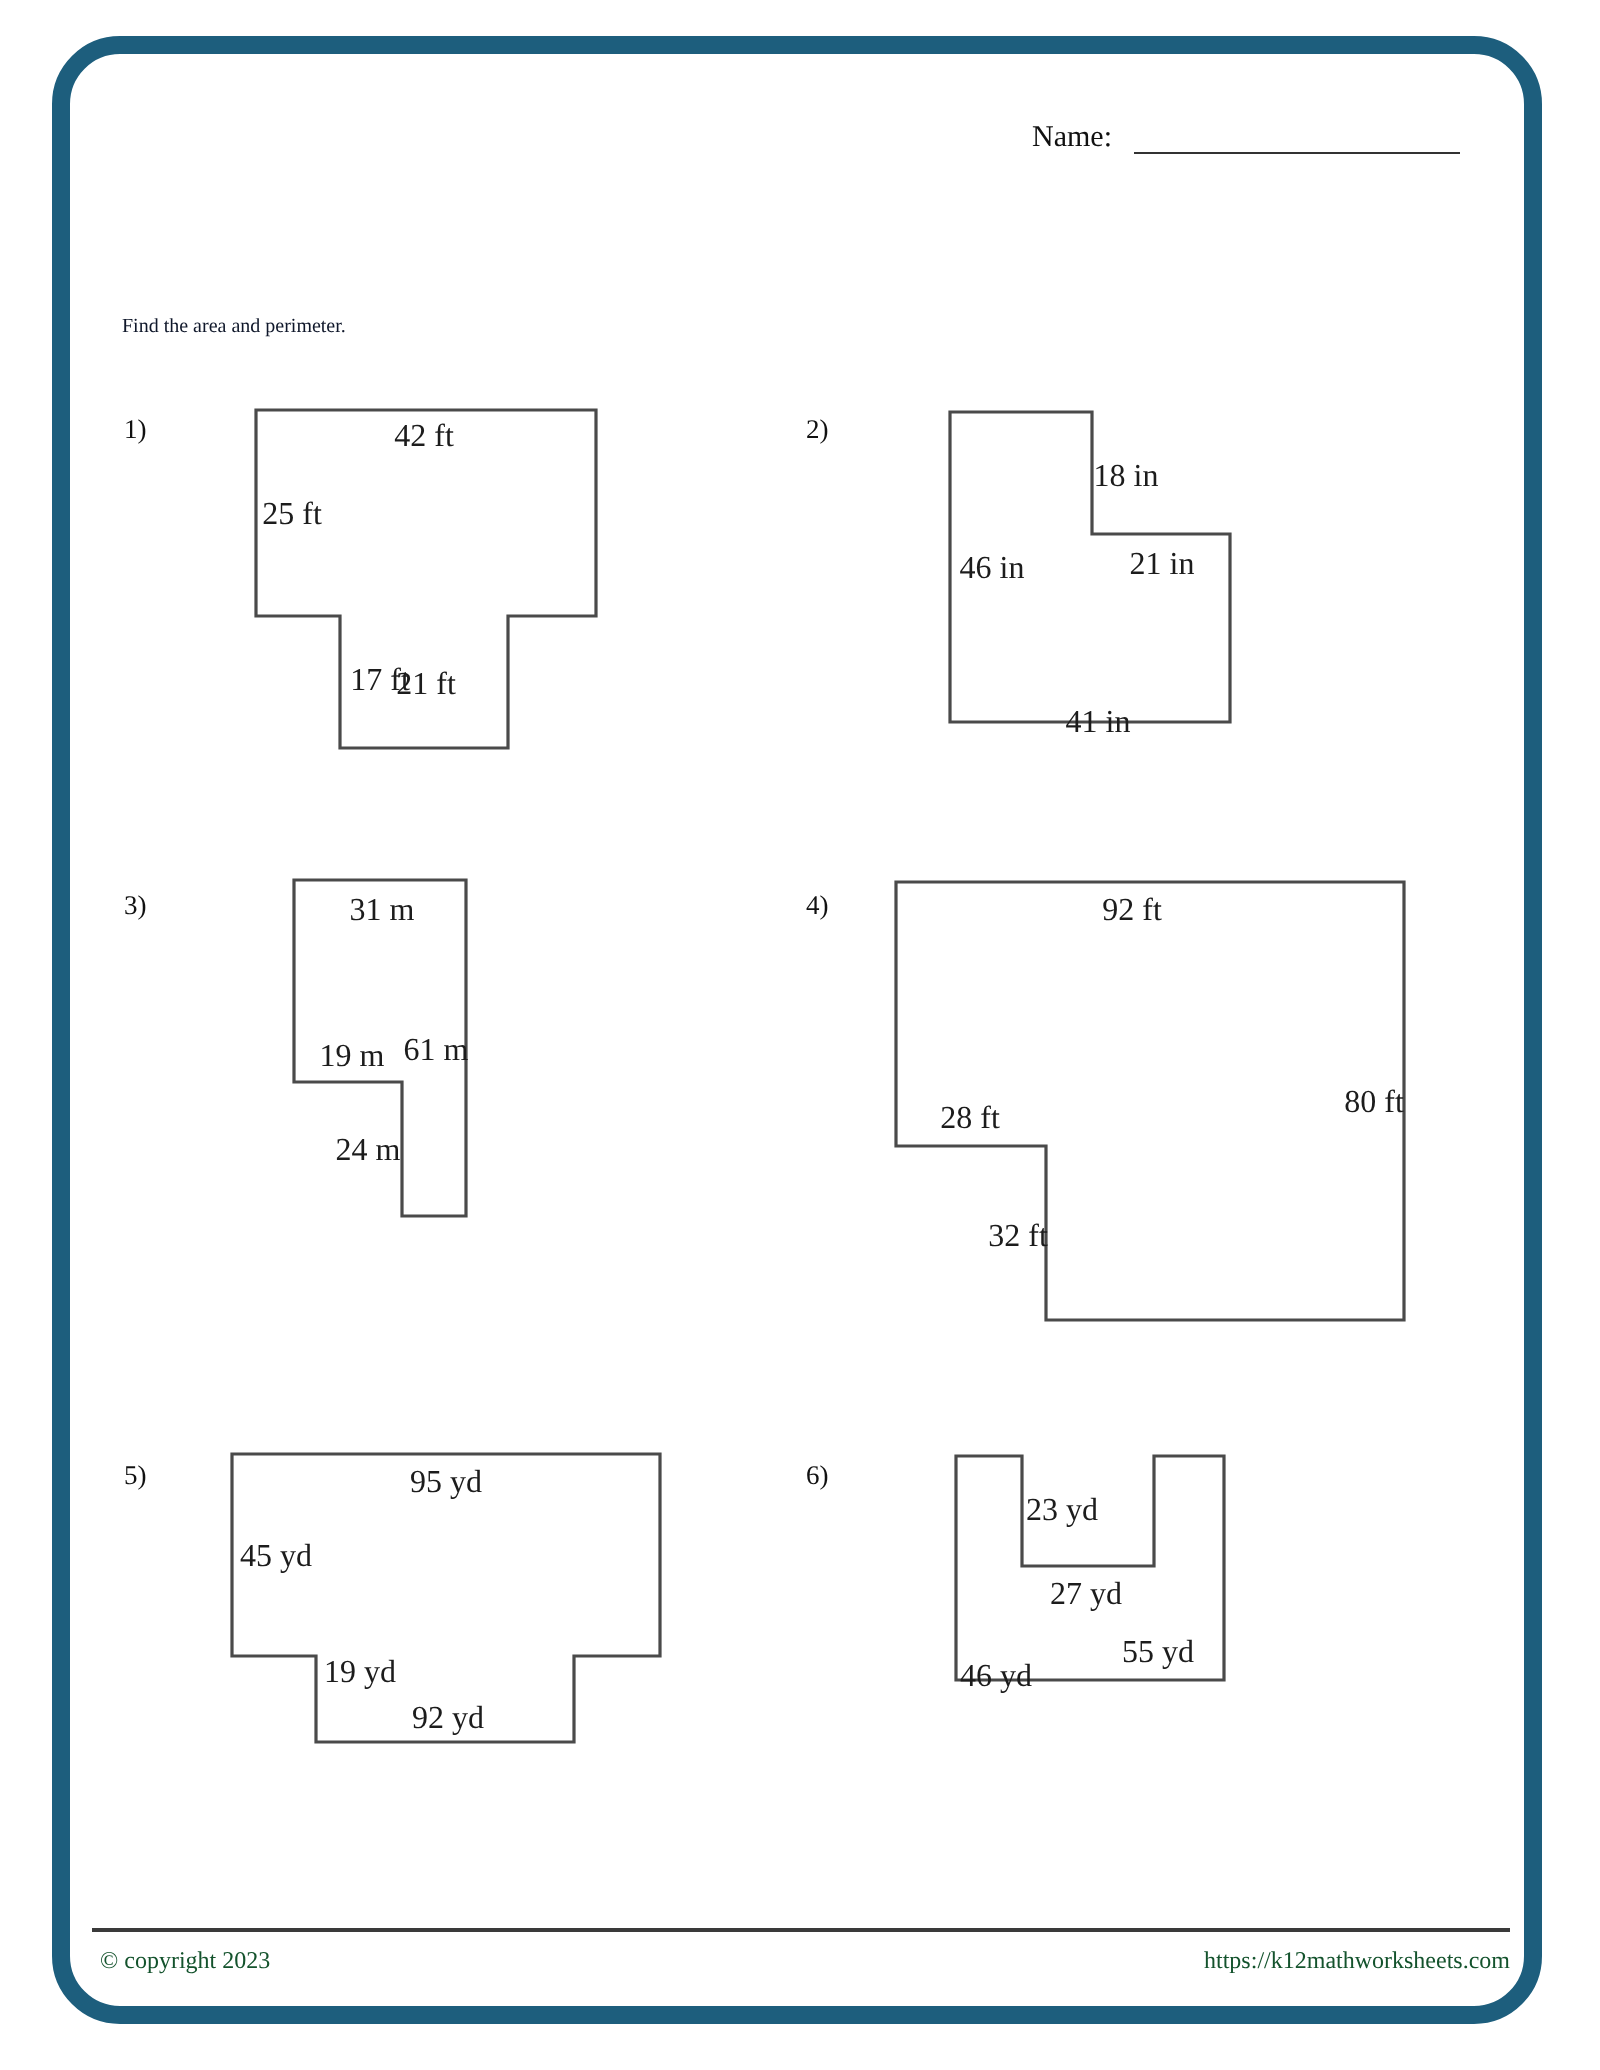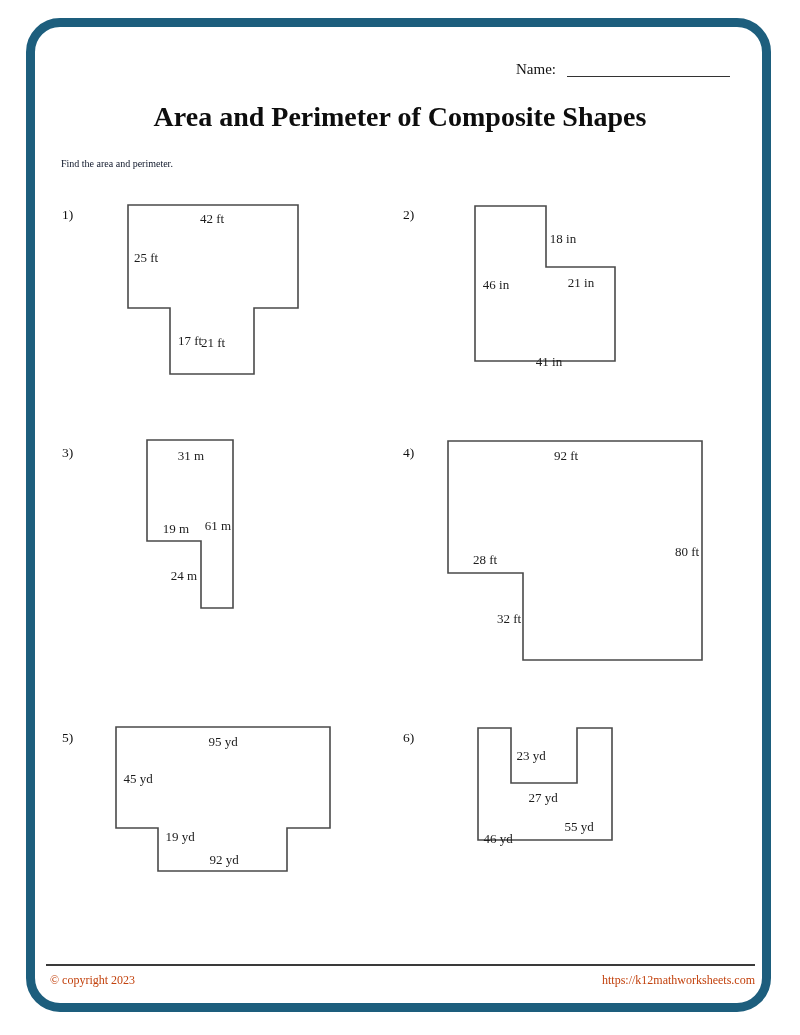--- a/index.html
+++ b/index.html
@@ -28,44 +28,43 @@
   }
   #title {
     position: absolute; left: 0; top: 101px; width: 800px;
     text-align: center; font-size: 28px; font-weight: 700; color: #0d0d0d;
     letter-spacing: 0px;
   }
   #instructions { position: absolute; left: 61px; top: 158px; font-size: 10px; color: #0f172a; }
   .prob-num { position: absolute; font-size: 13.5px; color: #111; }
   .dim-label {
     position: absolute; transform: translate(-50%, -50%);
-    font-size: 13px; color: #1c1c1c; white-space: nowrap; background: transparent;
+    font-size: 16px; color: #1c1c1c; white-space: nowrap; background: transparent;
   }
   #shapes-svg { position: absolute; left: 0; top: 0; pointer-events: none; }
   #shapes-svg polygon { fill: none; stroke: #4a4a4a; stroke-width: 1.6; stroke-linejoin: miter; }
   #footer-line {
     position: absolute; left: 46px; top: 964px;
     width: 709px; height: 1.5px; background: #3a3a3a;
   }
-  .footer-text { position: absolute; top: 973px; font-size: 12px; color: #c2410c; }
+  .footer-text { position: absolute; top: 973px; font-size: 12px; color: #14532d; }
   #footer-left { left: 50px; }
   #footer-center { left: 0; width: 800px; text-align: center; }
   #footer-right { right: 45px; }
 </style>
 </head>
 <body>
 
 <div id="page">
 
   <div id="frame"></div>
 
   <div id="name-row">Name:</div>
   <div id="name-line"></div>
 
-  <div id="title">Area and Perimeter of Composite Shapes</div>
   <div id="instructions">Find the area and perimeter.</div>
 
   <svg id="shapes-svg" width="800" height="1035" viewBox="0 0 800 1035">
     <polygon points="128,205 298,205 298,308 254,308 254,374 170,374 170,308 128,308"></polygon>
     <polygon points="475,206 546,206 546,267 615,267 615,361 475,361"></polygon>
     <polygon points="147,440 233,440 233,608 201,608 201,541 147,541"></polygon>
     <polygon points="448,441 702,441 702,660 523,660 523,573 448,573"></polygon>
     <polygon points="116,727 330,727 330,828 287,828 287,871 158,871 158,828 116,828"></polygon>
     <polygon points="478,728 511,728 511,783 577,783 577,728 612,728 612,840 478,840"></polygon>
   </svg>

